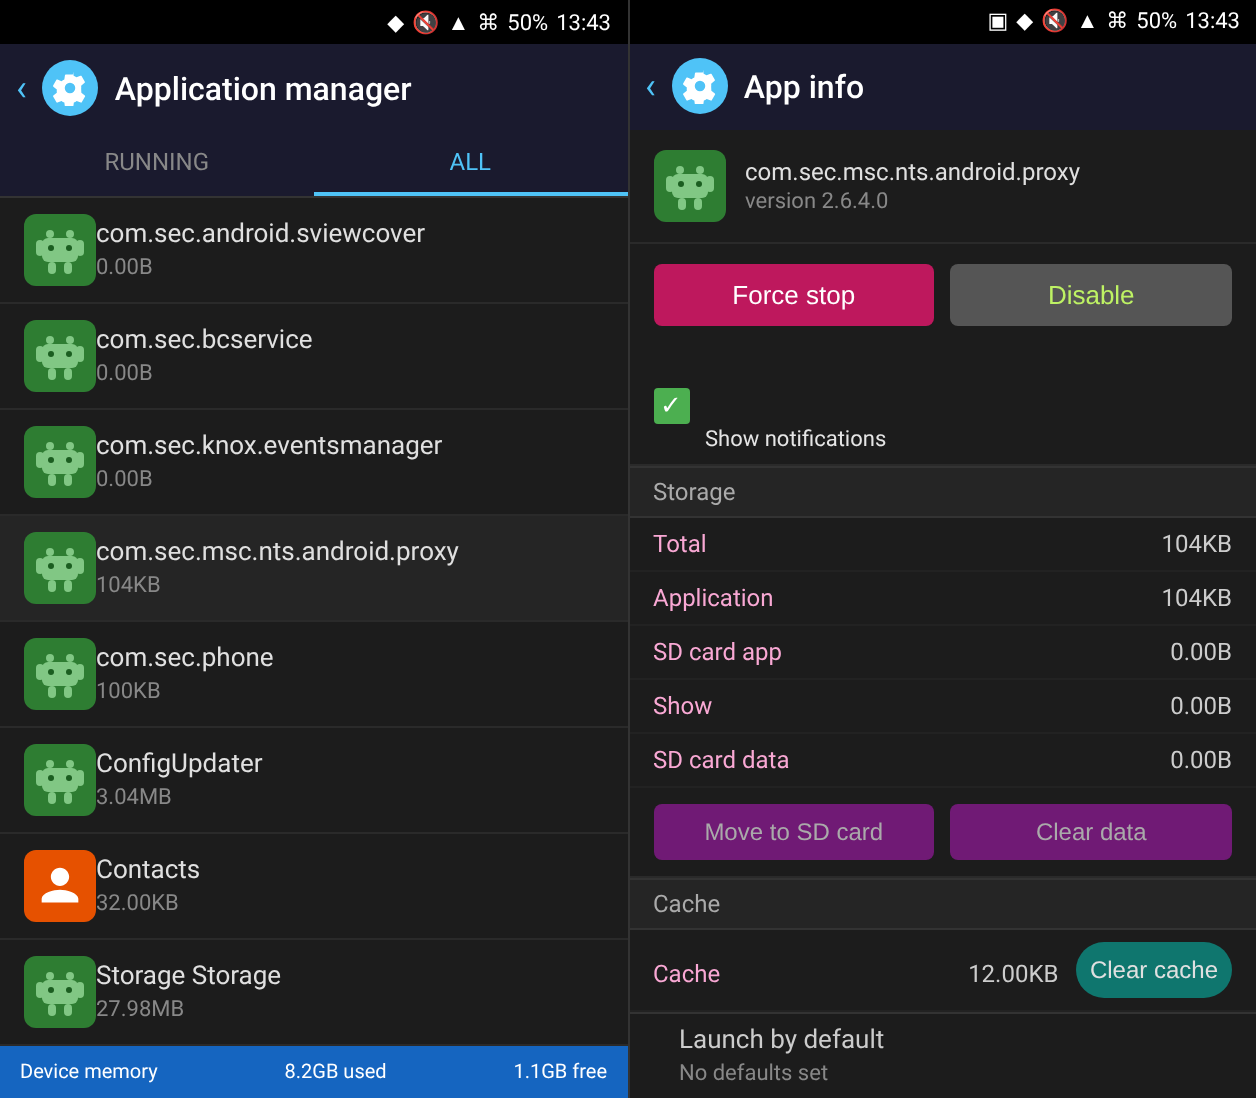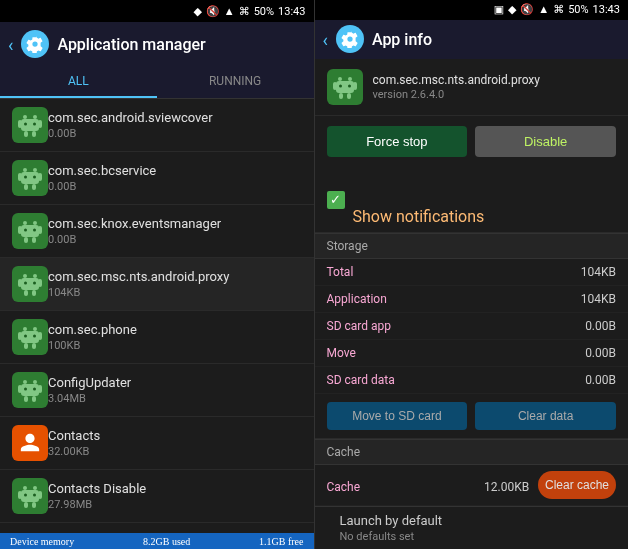--- a/index.html
+++ b/index.html
@@ -131,27 +131,26 @@
       font-size: 13px;
       margin-bottom: 2px;
     }
 
     .app-size {
       color: #888;
       font-size: 11px;
     }
 
     .bottom-bar-left {
-      height: 16px;
+      height: 26px;
       background: #1565c0;
       display: flex;
       align-items: center;
       justify-content: space-between;
       padding: 0 10px;
-      font-family: Liberation Serif, serif;
     }
 
     .bottom-text {
       font-size: 10px;
       color: #fff;
     }
 
     
     .right-panel {
       width: 314px;
@@ -200,21 +199,21 @@
       flex: 1;
       padding: 8px 0;
       text-align: center;
       border-radius: 4px;
       font-size: 13px;
       cursor: pointer;
       border: none;
     }
 
     .btn-force-stop {
-      background: #14532d;
+      background: #be185d;
       color: #fff;
     }
 
     .btn-disable {
       background: #555;
       color: #bef264;
     }
 
     .notification-row {
       display: flex;
@@ -230,22 +229,22 @@
       background: #4caf50;
       border-radius: 2px;
       display: flex;
       align-items: center;
       justify-content: center;
       color: white;
       font-size: 13px;
     }
 
     .notification-text {
-      color: #fdba74;
-      font-size: 16px;
+      color: #e5e5e5;
+      font-size: 11px;
       margin-top: 34px;
     }
 
     .section-header {
       background: #252525;
       padding: 5px 12px;
       color: #aaa;
       font-size: 12px;
       border-bottom: 1px solid #333;
       border-top: 1px solid #333;
@@ -275,35 +274,35 @@
       border-bottom: 1px solid #2a2a2a;
     }
 
     .btn-storage {
       flex: 1;
       padding: 7px 0;
       text-align: center;
       border-radius: 4px;
       font-size: 12px;
       cursor: pointer;
-      background: #0c4a6e;
+      background: #701a75;
       color: #aaa;
       border: none;
     }
 
     .clear-cache-row {
       display: flex;
       justify-content: space-between;
       align-items: center;
       padding: 6px 12px 6px 12px;
       border-bottom: 1px solid #222;
     }
 
     .btn-clear-cache {
-      background: #c2410c;
+      background: #0f766e;
       color: #e0e0e0;
       padding: 7px 7px;
       border-radius: 16px;
       font-size: 12px;
       cursor: pointer;
       border: none;
     }
 
     .launch-default-section {
       padding: 6px 25px;
@@ -345,22 +344,22 @@
     <span class="back-arrow">‹</span>
     <div class="settings-icon-circle">
       <svg width="18" height="18" viewBox="0 0 24 24" fill="white">
         <path d="M12 15.5A3.5 3.5 0 0 1 8.5 12 3.5 3.5 0 0 1 12 8.5a3.5 3.5 0 0 1 3.5 3.5 3.5 3.5 0 0 1-3.5 3.5m7.43-2.92c.04-.34.07-.68.07-1.08s-.03-.74-.07-1.08l2.32-1.84c.21-.16.27-.46.14-.7l-2.2-3.84c-.13-.24-.42-.32-.66-.24l-2.74 1.1c-.57-.44-1.18-.8-1.86-1.08l-.42-2.92C14.12 3.09 13.87 3 13.6 3h-4.4c-.27 0-.52.09-.56.42l-.42 2.92c-.68.28-1.29.64-1.86 1.08L3.62 6.32c-.24-.08-.53 0-.66.24L.76 10.4c-.13.24-.07.54.14.7l2.32 1.84c-.04.34-.07.69-.07 1.08s.03.74.07 1.08l-2.32 1.84c-.21.16-.27.46-.14.7l2.2 3.84c.13.24.42.32.66.24l2.74-1.1c.57.44 1.18.8 1.86 1.08l.42 2.92c.04.33.29.42.56.42h4.4c.27 0 .52-.09.56-.42l.42-2.92c.68-.28 1.29-.64 1.86-1.08l2.74 1.1c.24.08.53 0 .66-.24l2.2-3.84c.13-.24.07-.54-.14-.7l-2.32-1.84z"></path>
       </svg>
     </div>
     <span class="app-bar-title">Application manager</span>
   </div>
 
   <div class="tabs-bar">
+    <div class="tab">RUNNING</div>
     <div class="tab active">ALL</div>
-    <div class="tab">RUNNING</div>
   </div>
 
   <div class="app-list">
 
     <div class="app-item">
       <div class="app-icon">
         <svg class="robot-svg" viewBox="0 0 36 36">
           <rect width="36" height="36" rx="6" fill="#2e7d32"></rect>
           <g fill="#81c784">
             <ellipse cx="13" cy="10" rx="2" ry="2"></ellipse>
@@ -521,21 +520,21 @@
             <rect x="6" y="13" width="4" height="8" rx="2"></rect>
             <rect x="26" y="13" width="4" height="8" rx="2"></rect>
             <rect x="12" y="24" width="4" height="6" rx="2"></rect>
             <rect x="20" y="24" width="4" height="6" rx="2"></rect>
             <circle cx="13.5" cy="17" r="1.5" fill="#1b5e20"></circle>
             <circle cx="22.5" cy="17" r="1.5" fill="#1b5e20"></circle>
           </g>
         </svg>
       </div>
       <div class="app-details">
-        <div class="app-name">Contacts Disable</div>
+        <div class="app-name">Storage Storage</div>
         <div class="app-size">27.98MB</div>
       </div>
     </div>
 
   </div>
 
   <div class="bottom-bar-left">
     <span class="bottom-text">Device memory</span>
     <span class="bottom-text">8.2GB used</span>
     <span class="bottom-text">1.1GB free</span>
@@ -605,21 +604,21 @@
   </div>
   <div class="info-row">
     <span class="info-label">Application</span>
     <span class="info-value">104KB</span>
   </div>
   <div class="info-row">
     <span class="info-label">SD card app</span>
     <span class="info-value">0.00B</span>
   </div>
   <div class="info-row">
-    <span class="info-label">Move</span>
+    <span class="info-label">Show</span>
     <span class="info-value">0.00B</span>
   </div>
   <div class="info-row">
     <span class="info-label">SD card data</span>
     <span class="info-value">0.00B</span>
   </div>
 
   <div class="storage-buttons">
     <button class="btn-storage">Move to SD card</button>
     <button class="btn-storage">Clear data</button>

